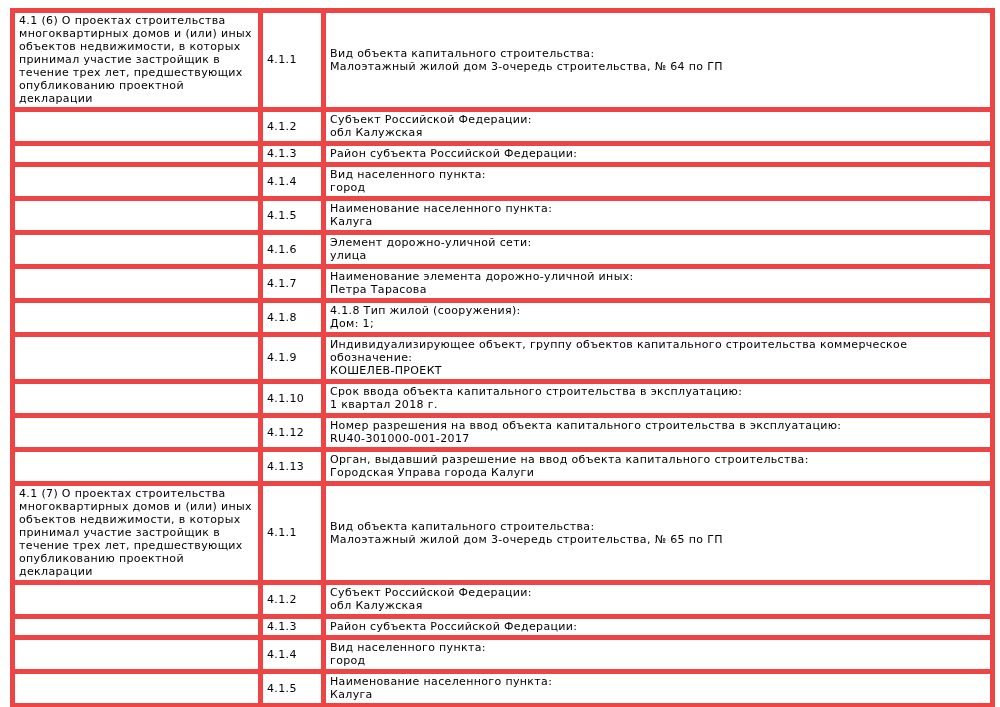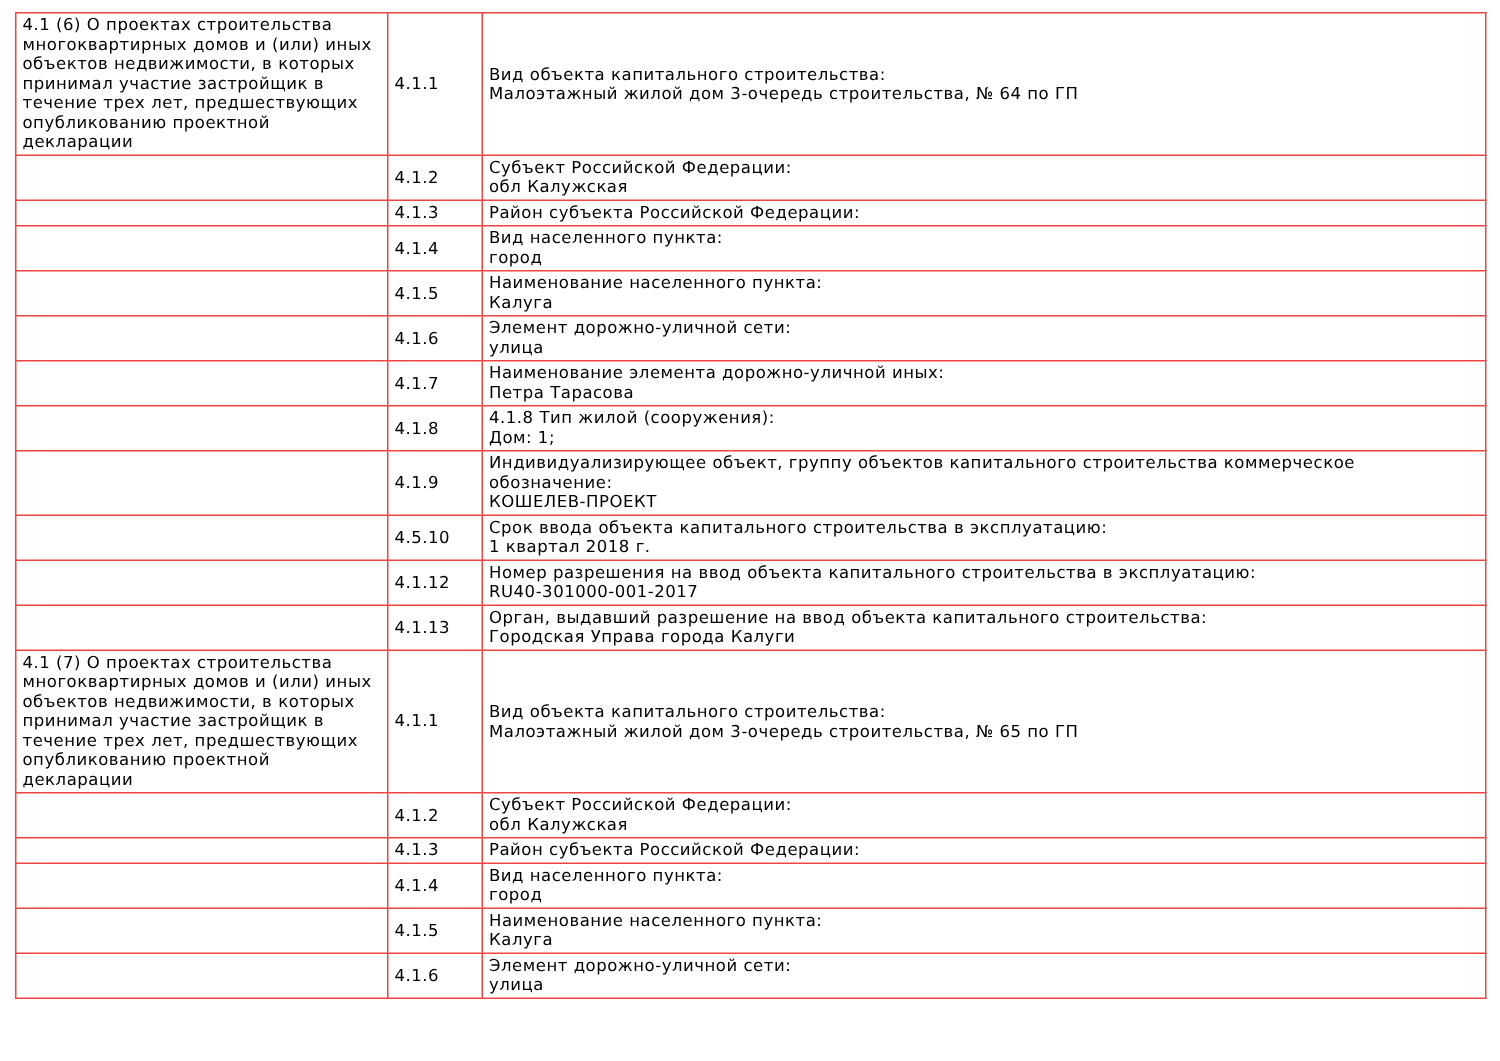--- a/index.html
+++ b/index.html
@@ -19,21 +19,21 @@
     padding: 8px 10px;
     overflow: hidden;
     background: #ffffff;
   }
   table.decl {
     border-collapse: collapse;
     width: 980px;
     table-layout: fixed;
   }
   table.decl td {
-    border: 1px solid #ef4444;
+    border: 5px solid #ef4444;
     padding: 1px 4px 2px 4px;
     vertical-align: middle;
     letter-spacing: 0.35px;
     line-height: 13px;
     word-wrap: break-word;
     overflow-wrap: break-word;
   }
   td.c-desc {
     vertical-align: top;
     padding-top: 2px;
@@ -124,21 +124,21 @@
         <tr>
           <td class="c-desc"></td>
           <td class="c-code">4.1.9</td>
           <td class="c-content">
             <div class="field-label">Индивидуализирующее объект, группу объектов капитального строительства коммерческое обозначение:</div>
             <div><span class="field-value">КОШЕЛЕВ-ПРОЕКТ</span></div>
           </td>
         </tr>
         <tr>
           <td class="c-desc"></td>
-          <td class="c-code">4.5.10</td>
+          <td class="c-code">4.1.10</td>
           <td class="c-content">
             <div class="field-label">Срок ввода объекта капитального строительства в эксплуатацию:</div>
             <div><span class="field-value">1 квартал 2018 г.</span></div>
           </td>
         </tr>
         <tr>
           <td class="c-desc"></td>
           <td class="c-code">4.1.12</td>
           <td class="c-content">
             <div class="field-label">Номер разрешения на ввод объекта капитального строительства в эксплуатацию:</div>

